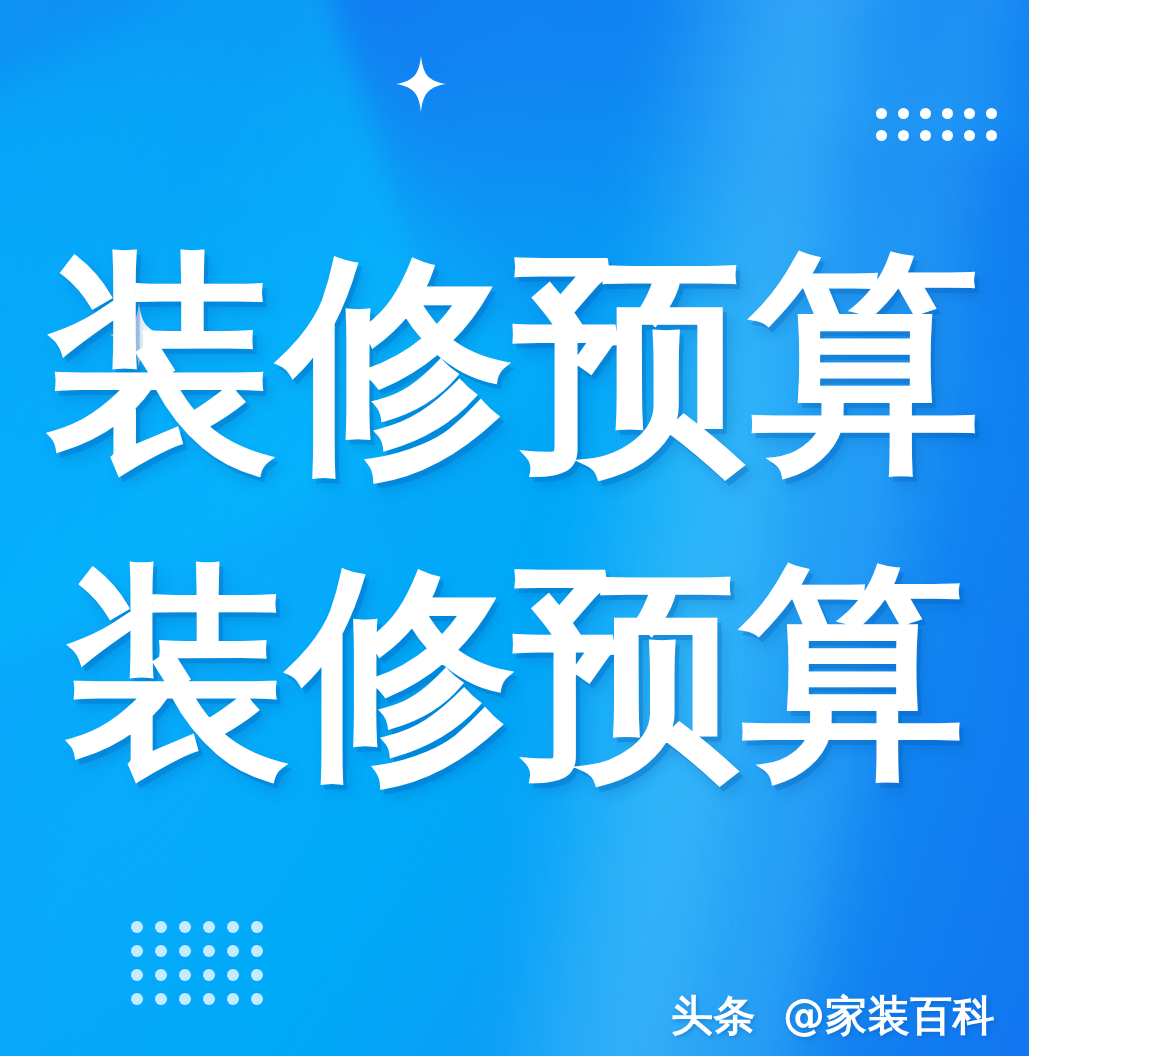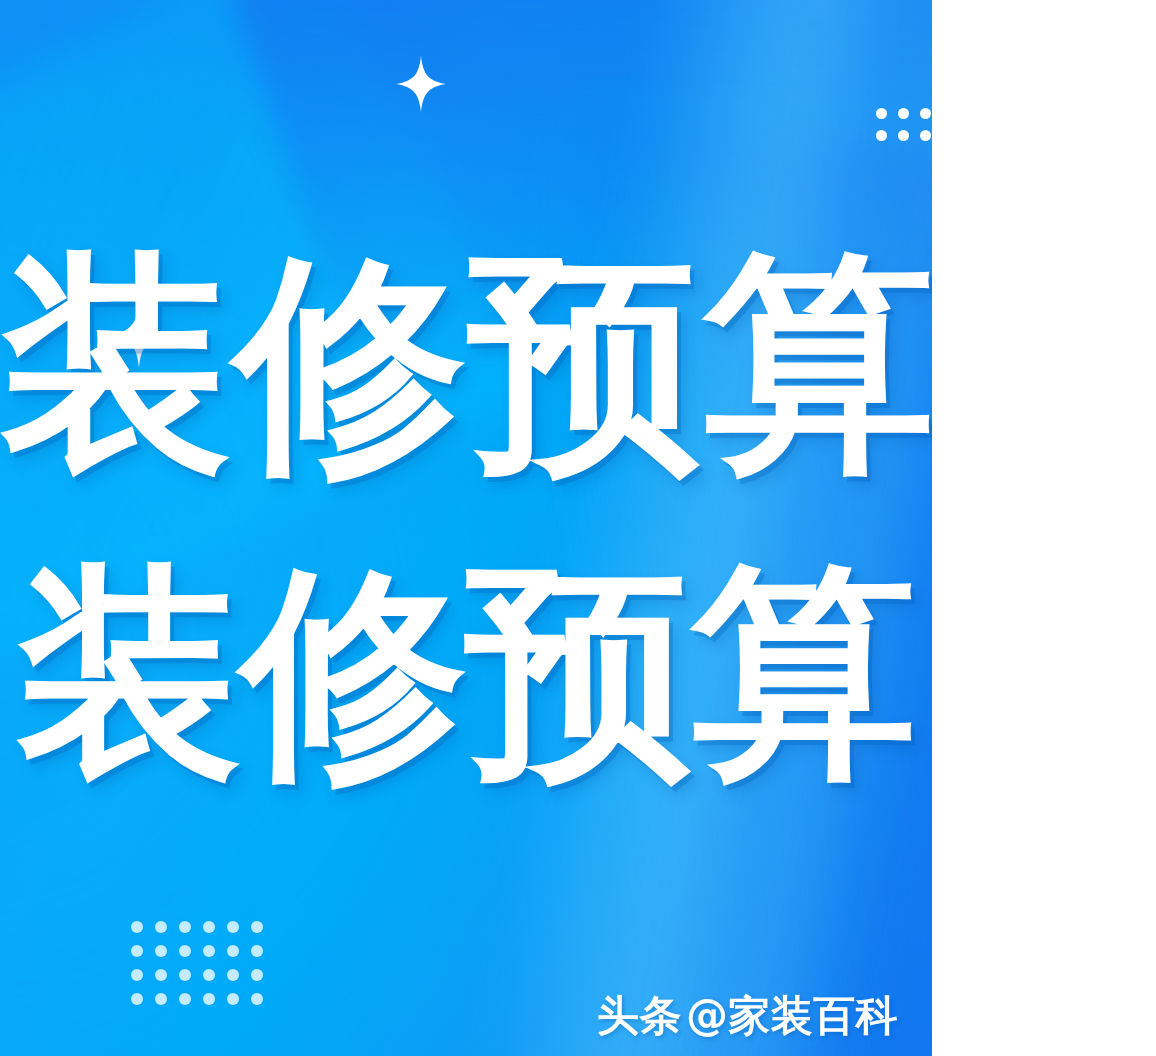--- a/index.html
+++ b/index.html
@@ -4,21 +4,21 @@
 <title>装修预算清单一览表</title>
 <style>
   html, body {
     margin: 0;
     padding: 0;
     background: #ffffff;
   }
 
   #poster {
     position: relative;
-    width: 932px;
+    width: 1029px;
     height: 1056px;
     overflow: hidden;
     font-family: "DejaVu Sans", "Liberation Sans", sans-serif;
     background: #404040;
   }
 
   
   .bg-base {
     position: absolute;
     inset: 0;
@@ -195,21 +195,21 @@
     letter-spacing: -0.005em;
   }
 
   
   #watermark {
     position: absolute;
     right: 34px;
     bottom: 12px;
     display: flex;
     align-items: baseline;
-    gap: 4px;
+    gap: 27px;
     color: #ffffff;
     font-size: 42px;
     font-weight: 800;
     letter-spacing: 0.01em;
     text-shadow: 2px 2px 4px rgba(0,80,165,0.35);
   }
   #watermark .wm-at { font-weight: 700; margin-top: 9px; }
 </style>
 </head>
 <body>

